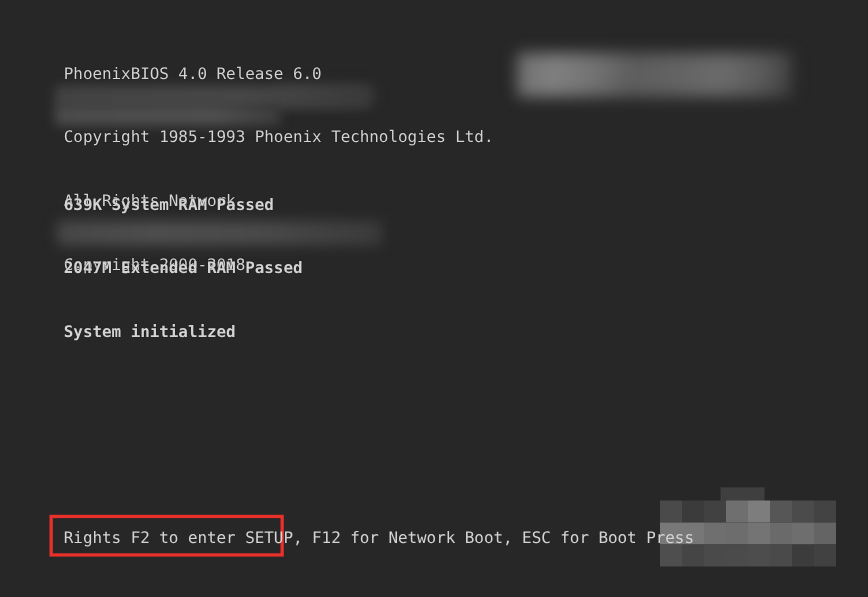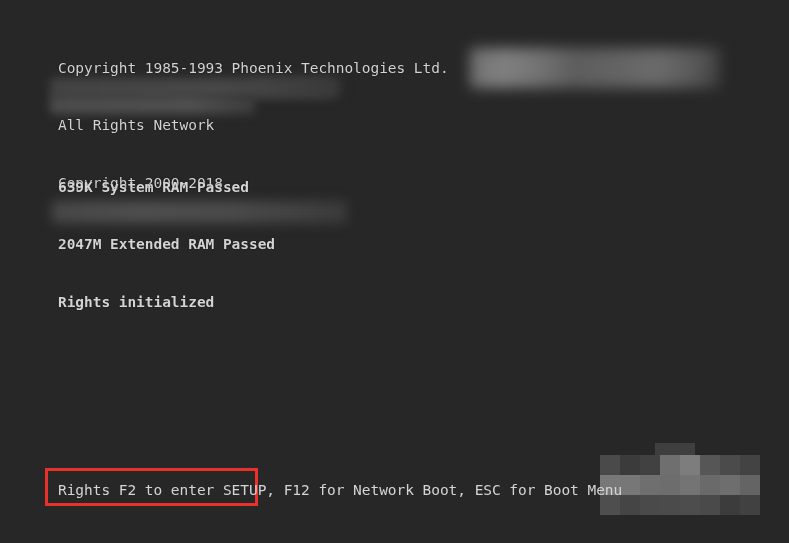--- a/index.html
+++ b/index.html
@@ -145,29 +145,30 @@
 
 <div id="screen">
 
   <div class="redaction-blur" id="redaction-topright"></div>
   <div class="redaction-blur" id="redaction-under-copyright-right"></div>
   <div class="redaction-blur" id="redaction-copyright-haze"></div>
   <div class="redaction-blur" id="redaction-copyright-bar"></div>
   <div class="redaction-blur" id="redaction-mouse-bar"></div>
 
   <div class="bios-text" id="header-block">
+    <span class="bios-line">PhoenixBIOS 4.0 Release 6.0</span>
     <span class="bios-line">Copyright 1985-1993 Phoenix Technologies Ltd.</span>
     <span class="bios-line">All Rights Network</span>
     <span class="bios-line">Copyright 2000-2018</span>
   </div>
 
   <div class="bios-text" id="memory-block">
     <span class="bios-line">639K System RAM Passed</span>
     <span class="bios-line">2047M Extended RAM Passed</span>
-    <span class="bios-line">Rights initialized</span>
+    <span class="bios-line">System initialized</span>
   </div>
 
   <div id="redaction-mosaic-cap"></div>
   <div id="redaction-mosaic">
       <i style="background: rgb(74, 74, 74);"></i>
       <i style="background: rgb(59, 59, 59);"></i>
       <i style="background: rgb(65, 65, 65);"></i>
       <i style="background: rgb(111, 111, 111);"></i>
       <i style="background: rgb(125, 125, 125);"></i>
       <i style="background: rgb(86, 86, 86);"></i>
@@ -185,15 +186,15 @@
       <i style="background: rgb(69, 69, 69);"></i>
       <i style="background: rgb(74, 74, 74);"></i>
       <i style="background: rgb(75, 75, 75);"></i>
       <i style="background: rgb(77, 77, 77);"></i>
       <i style="background: rgb(74, 74, 74);"></i>
       <i style="background: rgb(60, 60, 60);"></i>
       <i style="background: rgb(65, 65, 65);"></i>
     </div>
 
   <div id="highlight-box"></div>
-  <div id="prompt-line"><span>Rights F2 to enter SETUP,</span><span> F12 for Network Boot, ESC for Boot Menu</span></div>
+  <div id="prompt-line"><span>Rights F2 to enter SETUP,</span><span> F12 for Network Boot, ESC for Boot Press</span></div>
 
 </div>
 
 </body></html>

